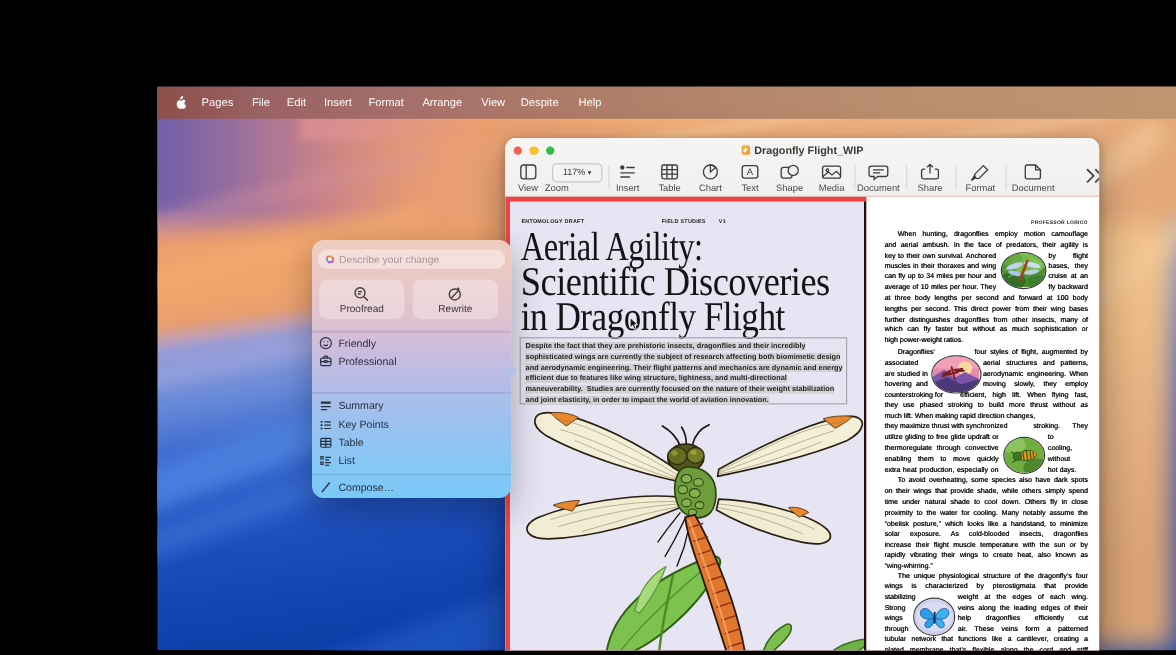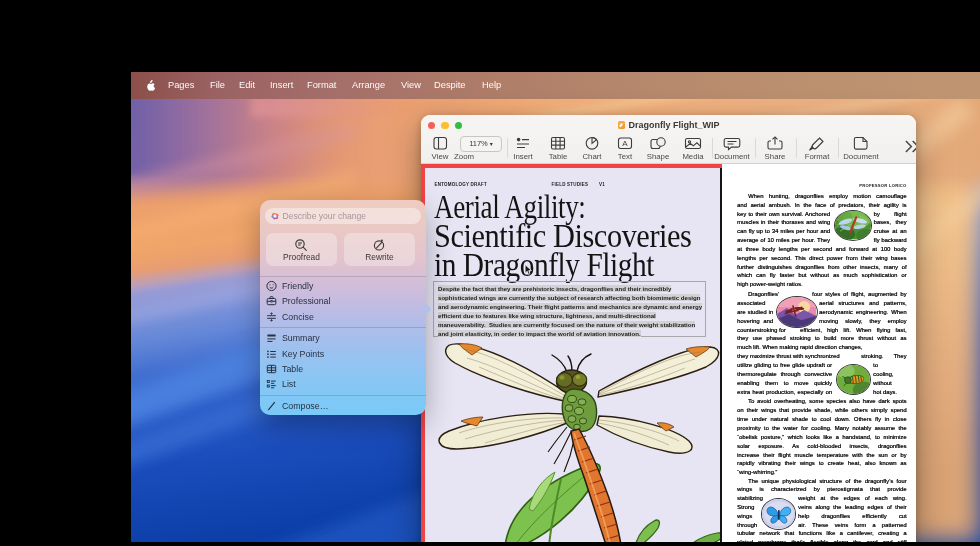--- a/index.html
+++ b/index.html
@@ -573,31 +573,20 @@
         <svg width="11" height="11" viewBox="0 0 11 11">
             <g fill="none" stroke="#273041" stroke-width="1">
               <rect x="1.2" y="3" width="8.6" height="6.2" rx="1.2"></rect>
               <path d="M3.9 3 v-1 a.8 .8 0 0 1 .8-.8 h1.6 a.8 .8 0 0 1 .8 .8 v1"></path>
               <path d="M1.2 5.8 h3.2 m2.2 0 h3.2"></path>
               <rect x="4.4" y="5.1" width="2.2" height="1.4" rx=".4"></rect>
             </g>
           </svg>
         <span class="txt">Professional</span>
         </div>
-      <div class="prow" style="top:109.2px">
-        <svg width="11" height="11" viewBox="0 0 11 11">
-            <g fill="none" stroke="#273041" stroke-width="1">
-              <line x1="1.2" y1="4.2" x2="9.8" y2="4.2"></line>
-              <line x1="1.2" y1="6.8" x2="9.8" y2="6.8"></line>
-              <path d="M5.5 1 v1.6 m-1.2-.8 l1.2 1.2 1.2-1.2" stroke-width=".9"></path>
-              <path d="M5.5 10 v-1.6 m-1.2 .8 l1.2-1.2 1.2 1.2" stroke-width=".9"></path>
-            </g>
-          </svg>
-        <span class="txt">Concise</span>
-        </div>
       <div class="pdiv" style="top:127px"></div>
       <div class="prow" style="top:146px">
         <svg width="11" height="11" viewBox="0 0 11 11">
             <g stroke="#273041" fill="#273041">
               <rect x="1.2" y="2.2" width="1.5" height="1.5" stroke="none"></rect>
               <rect x="1.2" y="5" width="1.5" height="1.5" stroke="none"></rect>
               <rect x="1.2" y="7.8" width="1.5" height="1.5" stroke="none"></rect>
               <line x1="4.2" y1="3" x2="9.8" y2="3" stroke-width="1"></line>
               <line x1="4.2" y1="5.8" x2="9.8" y2="5.8" stroke-width="1"></line>
               <line x1="4.2" y1="8.6" x2="9.8" y2="8.6" stroke-width="1"></line>

